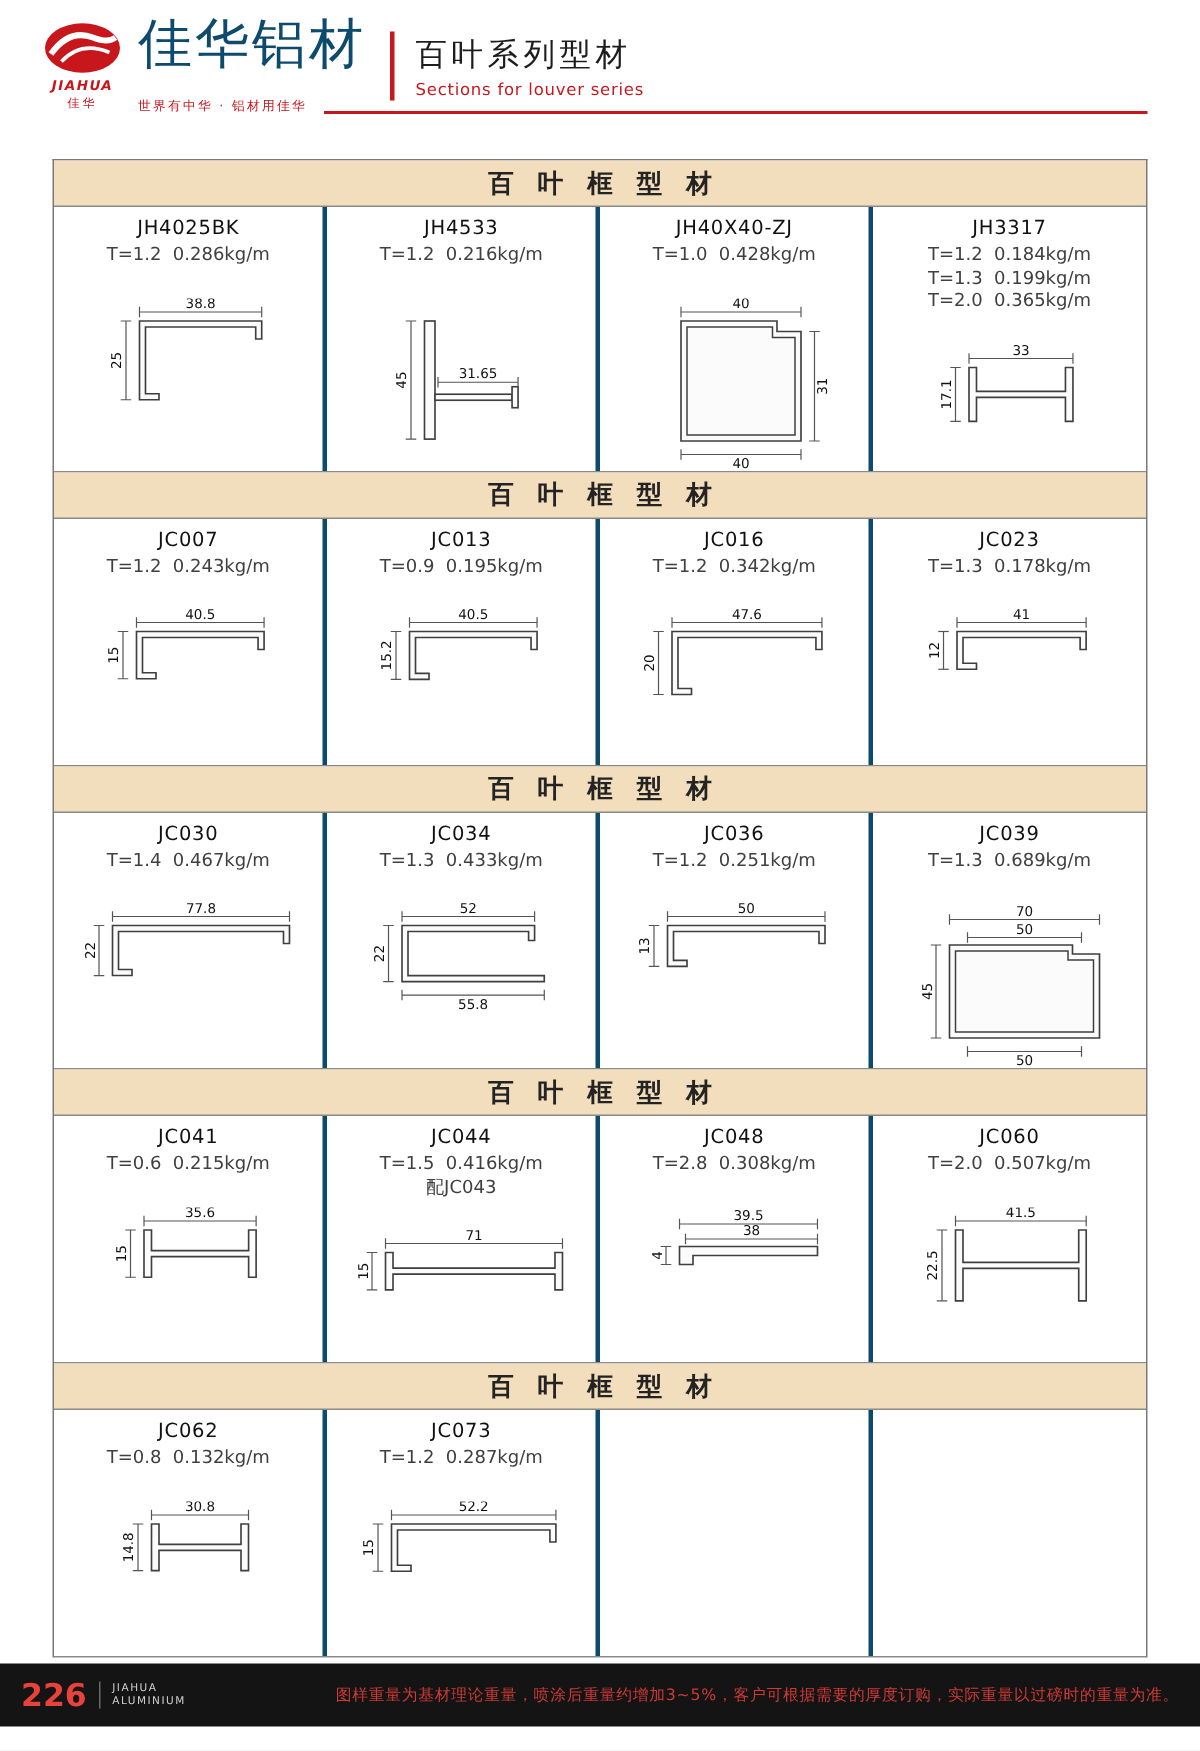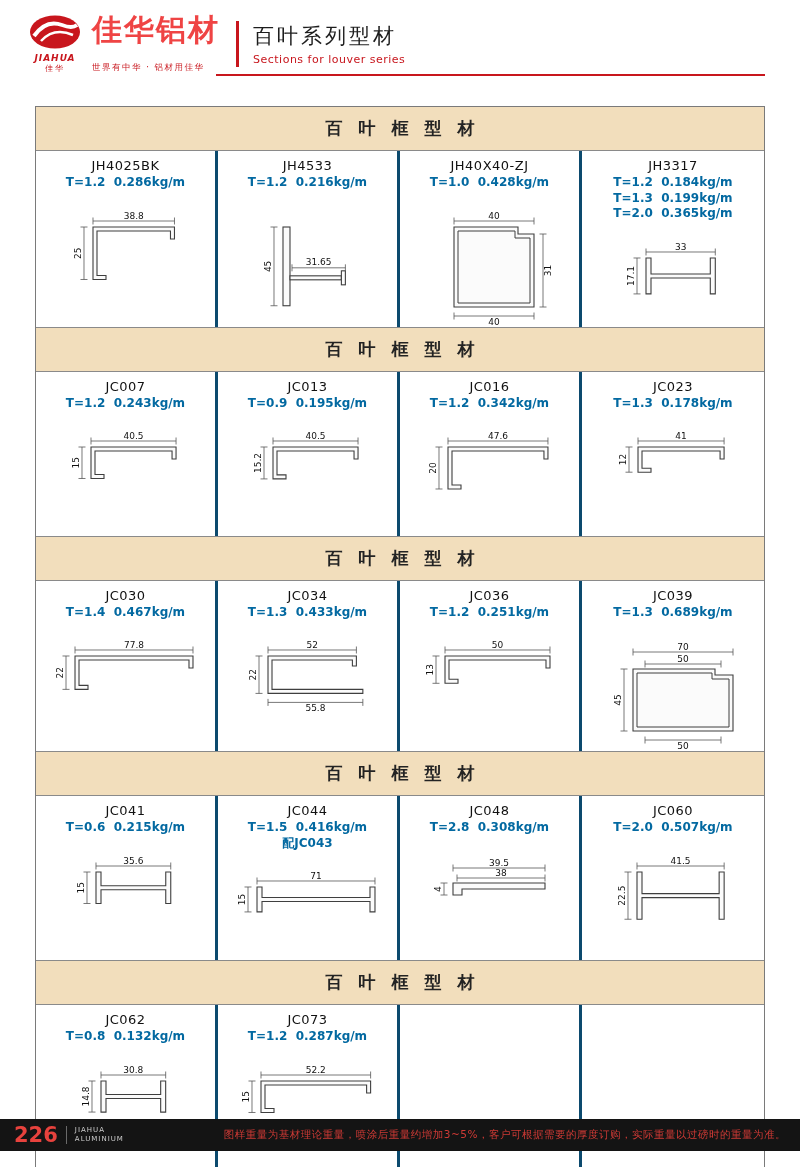--- a/index.html
+++ b/index.html
@@ -5,47 +5,47 @@
   *{box-sizing:border-box;margin:0;padding:0}
   body{background:#d9d9d9;font-family:"DejaVu Sans","Liberation Sans",sans-serif}
   .page{position:relative;width:800px;height:1167px;margin:0 auto;background:#ffffff;overflow:hidden}
 
   
   .header{position:absolute;top:12px;left:26px;right:35px;height:64px;display:flex;align-items:center}
   .logo{display:flex;flex-direction:column;align-items:center;width:58px}
   .logo-en{color:#c8161d;font-size:9px;font-weight:bold;font-style:italic;letter-spacing:1px;margin-top:1px}
   .logo-cn{color:#c8161d;font-size:8px;letter-spacing:2px}
   .brand{margin-left:8px}
-  .brand-cn{color:#ef4444;font-size:30px;font-weight:bold;letter-spacing:2px;line-height:1.05;font-family:"DejaVu Serif","Liberation Serif",serif}
+  .brand-cn{color:#0c4a6e;font-size:36px;font-weight:normal;letter-spacing:2px;line-height:1.05;font-family:"DejaVu Serif","Liberation Serif",serif}
   .tagline{color:#c8161d;font-size:8.5px;letter-spacing:1.5px;margin-top:17px}
   .vdivider{width:3px;height:46px;background:#c8161d;margin:0 14px 0 16px}
   .series .t{font-size:21px;font-weight:normal;color:#1d1d1d;letter-spacing:3px}
   .series .s{font-size:11px;color:#c8161d;margin-top:3px;letter-spacing:.5px}
   .header-rule{position:absolute;top:74px;left:216px;right:35px;height:2px;background:#c8161d}
 
   
   .table{position:absolute;top:106px;left:35px;width:730px;border:1px solid #7a7a7a;border-bottom:none;background:#fff}
-  .banner{height:44px;background:#f2debc;border-bottom:1px solid #8a8a8a;display:flex;align-items:center;justify-content:center;
+  .banner{height:31px;background:#f2debc;border-bottom:1px solid #8a8a8a;display:flex;align-items:center;justify-content:center;
           font-size:17px;font-weight:bold;color:#232323;letter-spacing:16px;text-indent:16px}
   .cells{display:grid;grid-template-columns:repeat(4,1fr);border-bottom:1px solid #8a8a8a}
   .cell{min-height:164px;border-right:3px solid #0c4a6e;padding-top:7px;text-align:center;overflow:hidden}
   .cell:last-child{border-right:none}
   .code{font-size:13px;color:#111;margin-bottom:2px;letter-spacing:.5px}
-  .specs{font-size:12px;font-weight:bold;color:#0369a1;line-height:1.3}
+  .specs{font-size:12px;font-weight:normal;color:#404040;line-height:1.3}
   .specs div{white-space:pre}
   .draw{margin-top:21px;display:flex;justify-content:center}
 
   
   .prof path,.prof rect{fill:#fbfbfb;stroke:#3f3f3f;stroke-width:1.1}
   .prof .inner{fill:none;stroke-width:1}
   .dims line{stroke:#555;stroke-width:.8}
   .dims text{font-size:9px;fill:#111;font-family:"DejaVu Sans","Liberation Sans",sans-serif}
 
   
-  .footer{position:absolute;left:0;right:0;bottom:16px;height:32px;background:#141414;display:flex;align-items:center;padding:0 14px}
+  .footer{position:absolute;left:0;right:0;bottom:16px;height:42px;background:#141414;display:flex;align-items:center;padding:0 14px}
   .pagenum{color:#e8423d;font-size:21px;font-weight:bold}
   .fbrand{margin-left:8px;padding-left:8px;border-left:1px solid #6a6a6a;display:flex;flex-direction:column;color:#cfcfcf;font-size:7px;letter-spacing:1px;line-height:1.35}
   .fnote{margin-left:auto;color:#cf3a35;font-size:10.5px;letter-spacing:.5px}
 </style>
 </head>
 <body>
 
 <div class="page">
 
   <div class="header">

